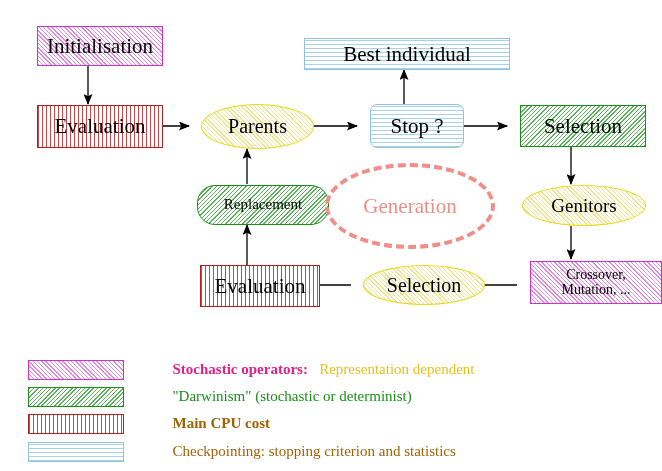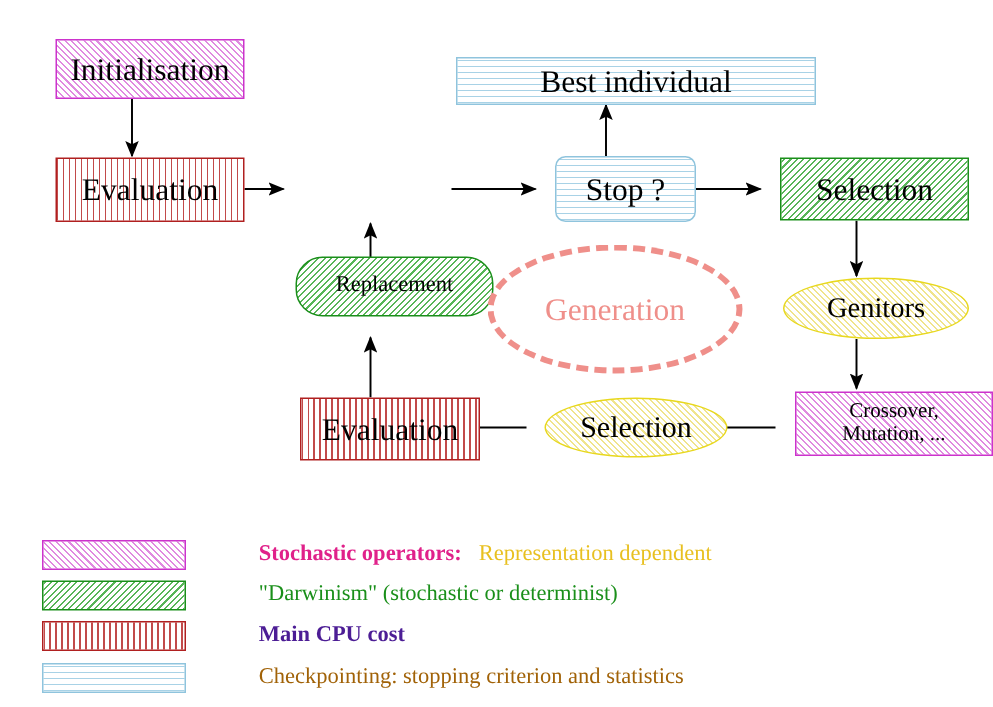--- a/index.html
+++ b/index.html
@@ -149,37 +149,38 @@
       <line x1="247" y1="265" x2="247" y2="225"></line>
 
       <line x1="247" y1="184" x2="247" y2="149"></line>
     </g>
   </svg>
 
   <div class="node hatch-magenta" style="left:25px; top:26px; width:126px; height:40px; font-size:21px;">Initialisation</div>
 
   <div class="node hatch-red" style="left:25px; top:105px; width:126px; height:43px; font-size:21px;">Evaluation</div>
 
+  <div class="node hatch-yellow ellipse" style="left:189px; top:104px; width:113px; height:45px; font-size:20px;">Parents</div>
 
   <div class="node hatch-blue rounded" style="left:358px; top:104px; width:94px; height:44px; font-size:21px;">Stop ?</div>
 
   <div class="node hatch-green" style="left:508px; top:105px; width:126px; height:42px; font-size:21px;">Selection</div>
 
-  <div class="node hatch-blue" style="left:292px; top:38px; width:240px; height:32px; font-size:21px;">Best individual</div>
+  <div class="node hatch-blue" style="left:292px; top:38px; width:206px; height:32px; font-size:21px;">Best individual</div>
 
   <div class="node hatch-magenta" style="left:518px; top:261px; width:132px; height:43px; font-size:14px;">Crossover,
 Mutation, ...</div>
 
   <div class="node hatch-yellow ellipse" style="left:510px; top:185px; width:124px; height:41px; font-size:19px;">Genitors</div>
 
   <div class="node hatch-yellow ellipse" style="left:351px; top:265px; width:122px; height:40px; font-size:20px;">Selection</div>
 
   <div class="node hatch-red" style="left:188px; top:265px; width:120px; height:42px; font-size:21px;">Evaluation</div>
 
-  <div class="node hatch-green" style="left:185px; top:171px; width:132px; height:40px; font-size:15px;border-radius:18px;">Replacement</div>
+  <div class="node hatch-green" style="left:185px; top:185px; width:132px; height:40px; font-size:15px;border-radius:18px;">Replacement</div>
 
   <div class="gen-ellipse" style="left:325px; top:163px; width:170px; height:86px; font-size:21px;">
     <span>Generation</span>
   </div>
 
   <div class="legend-row" style="top:344px;">
     <div class="swatch hatch-magenta"></div>
     <div class="legend-text">
       <span style="color:#e0218a;">Stochastic operators:</span><span>   </span><span class="plain" style="color:#e8c020;">Representation dependent</span>
     </div>
@@ -188,21 +189,21 @@
   <div class="legend-row" style="top:371px;">
     <div class="swatch hatch-green"></div>
     <div class="legend-text">
       <span class="plain" style="color:#1a8f1a;">"Darwinism" (stochastic or determinist)</span>
     </div>
   </div>
 
   <div class="legend-row" style="top:398px;">
     <div class="swatch hatch-red"></div>
     <div class="legend-text">
-      <span style="color:#4c1d95;">Main CPU cost</span>
+      <span style="color:#a16207;">Main CPU cost</span>
     </div>
   </div>
 
   <div class="legend-row" style="top:426px;">
     <div class="swatch hatch-blue"></div>
     <div class="legend-text">
       <span class="plain" style="color:#a16207;">Checkpointing: stopping criterion and statistics</span>
     </div>
   </div>
 

